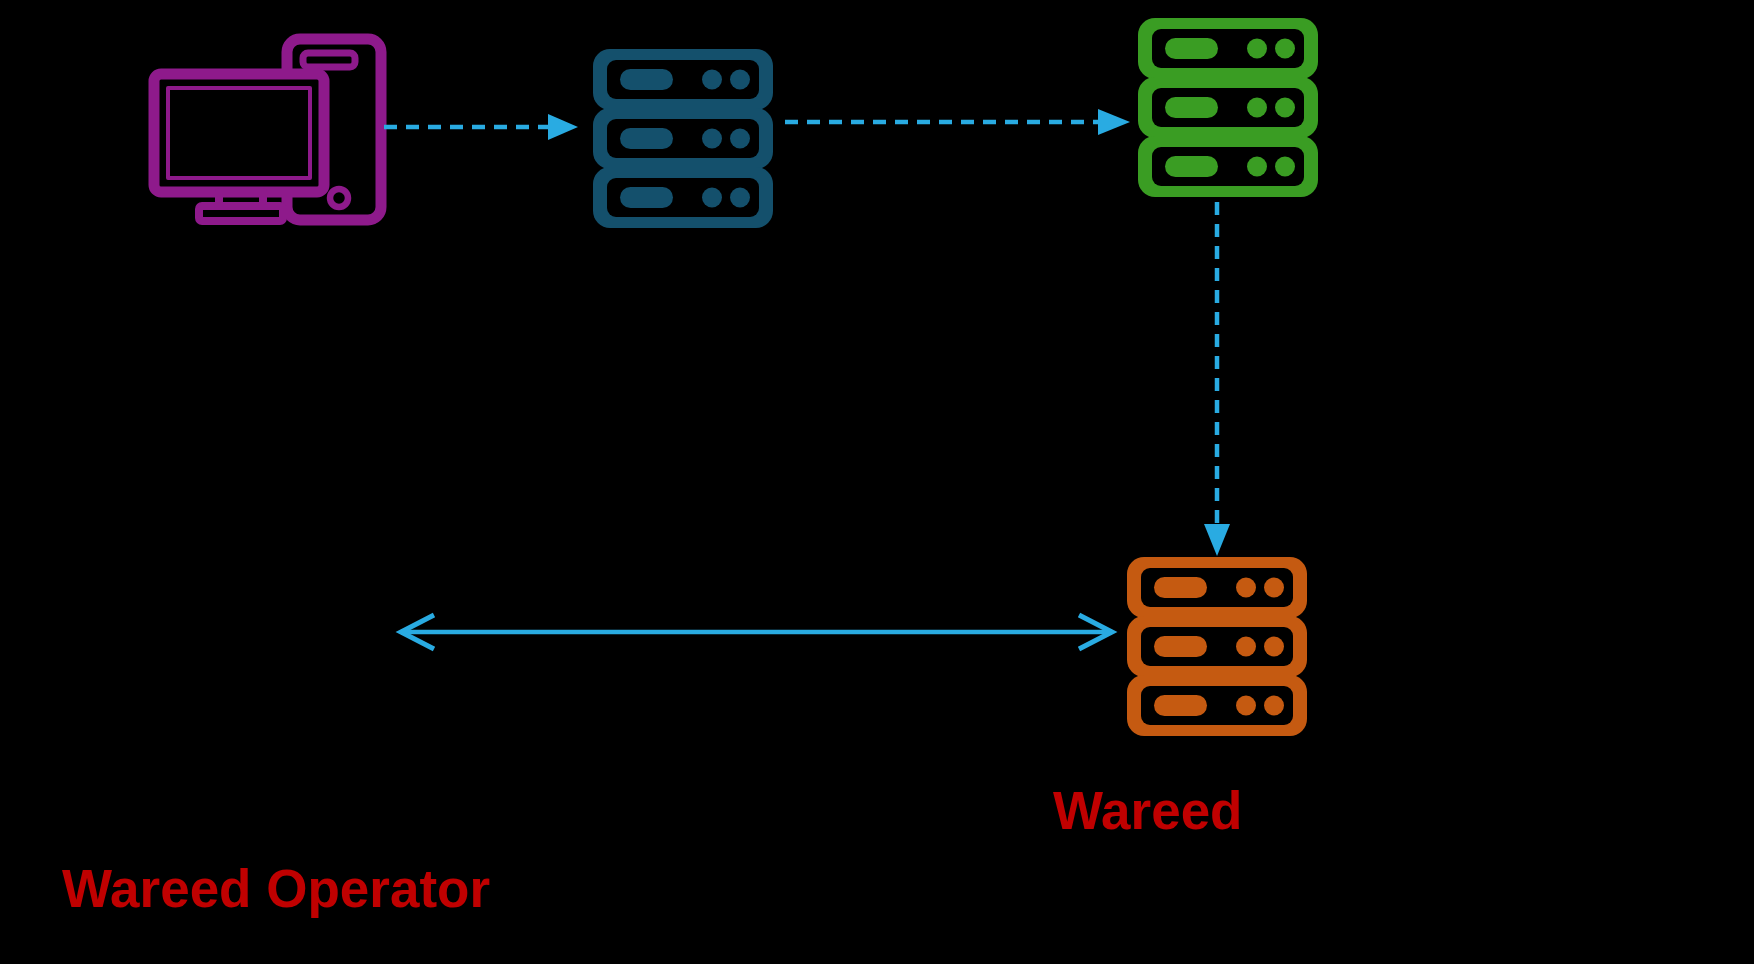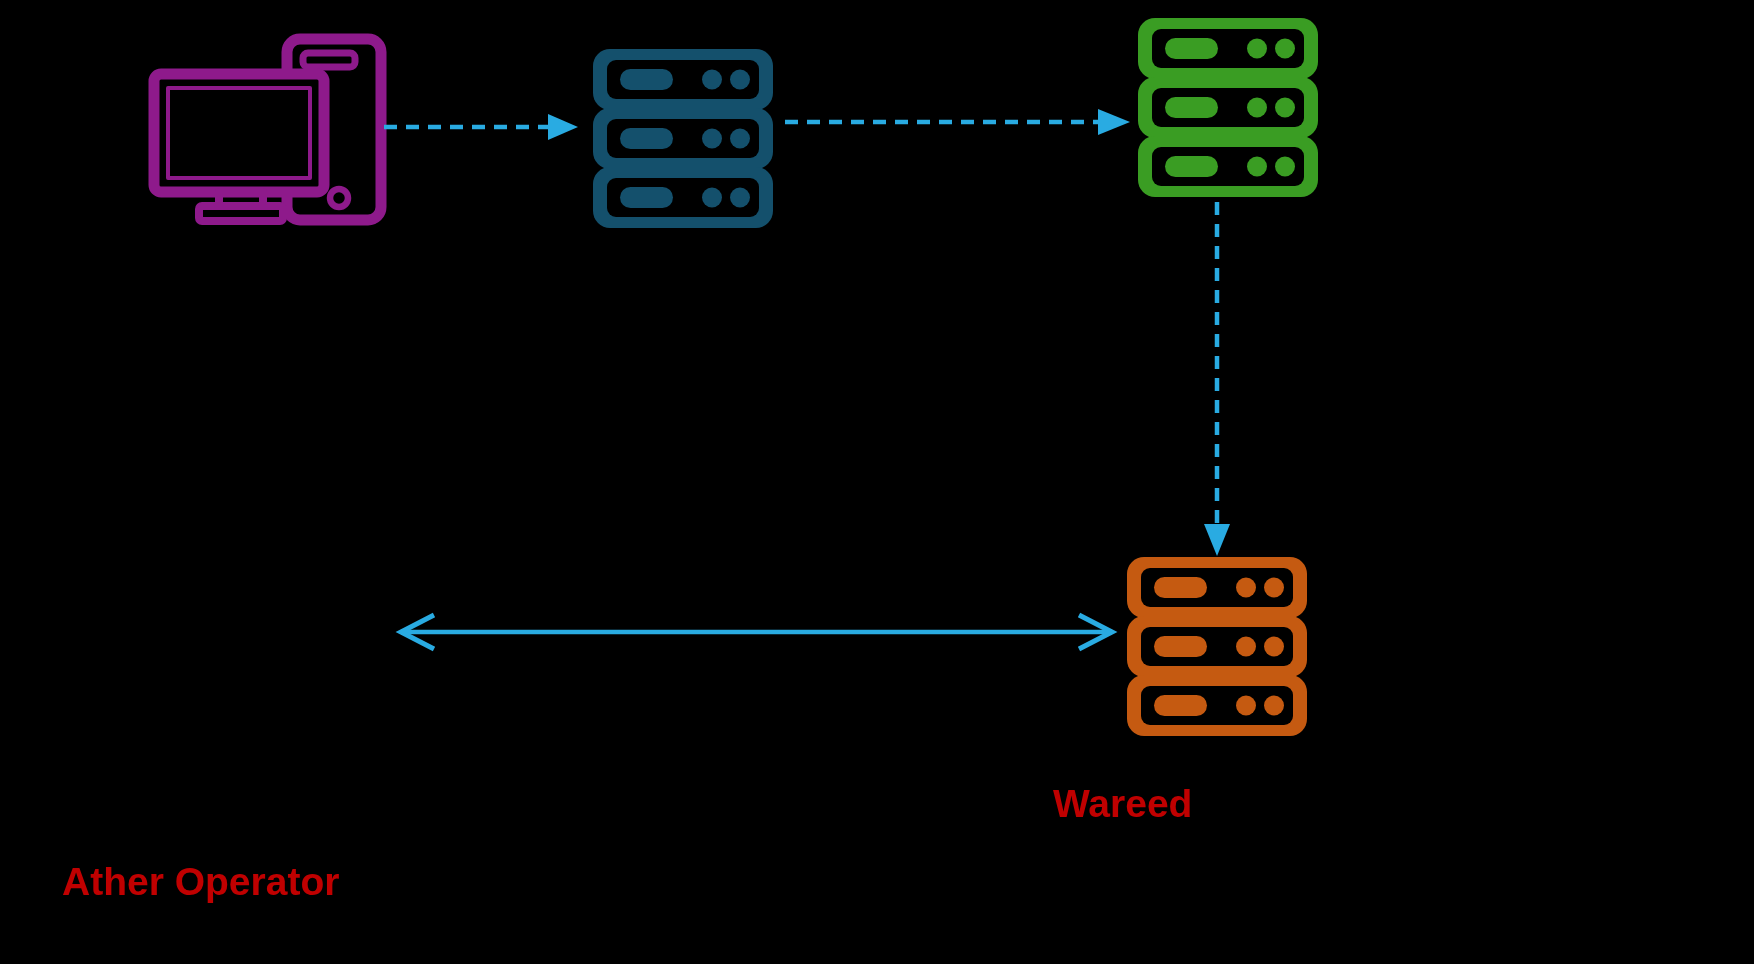--- a/index.html
+++ b/index.html
@@ -7,21 +7,21 @@
     width: 1754px; height: 964px;
     background: #000000;
     position: relative;
     overflow: hidden;
     font-family: "Liberation Sans", sans-serif;
   }
   #diagram-svg { position: absolute; left: 0; top: 0; }
   .label {
     position: absolute;
     color: #C00000;
-    font-size: 39px;
+    font-size: 53px;
     font-weight: 600;
     line-height: 1;
     white-space: nowrap;
   }
   .label-wareed   { left: 1053px; top: 784px; }
   .label-operator { left: 62px;   top: 862px; }
 </style>
 </head>
 <body>
 
@@ -87,13 +87,13 @@
     </g>
     <g>
       <line x1="402" y1="632" x2="1111" y2="632" stroke="currentColor" stroke-width="4.5"></line>
       <polyline points="434,615 401,632 434,649" stroke="currentColor" stroke-width="5" fill="none"></polyline>
       <polyline points="1079,615 1112,632 1079,649" stroke="currentColor" stroke-width="5" fill="none"></polyline>
     </g>
   </g>
 </svg>
 
 <div class="label label-wareed">Wareed</div>
-<div class="label label-operator">Ather Operator</div>
+<div class="label label-operator">Wareed Operator</div>
 
 </body></html>

